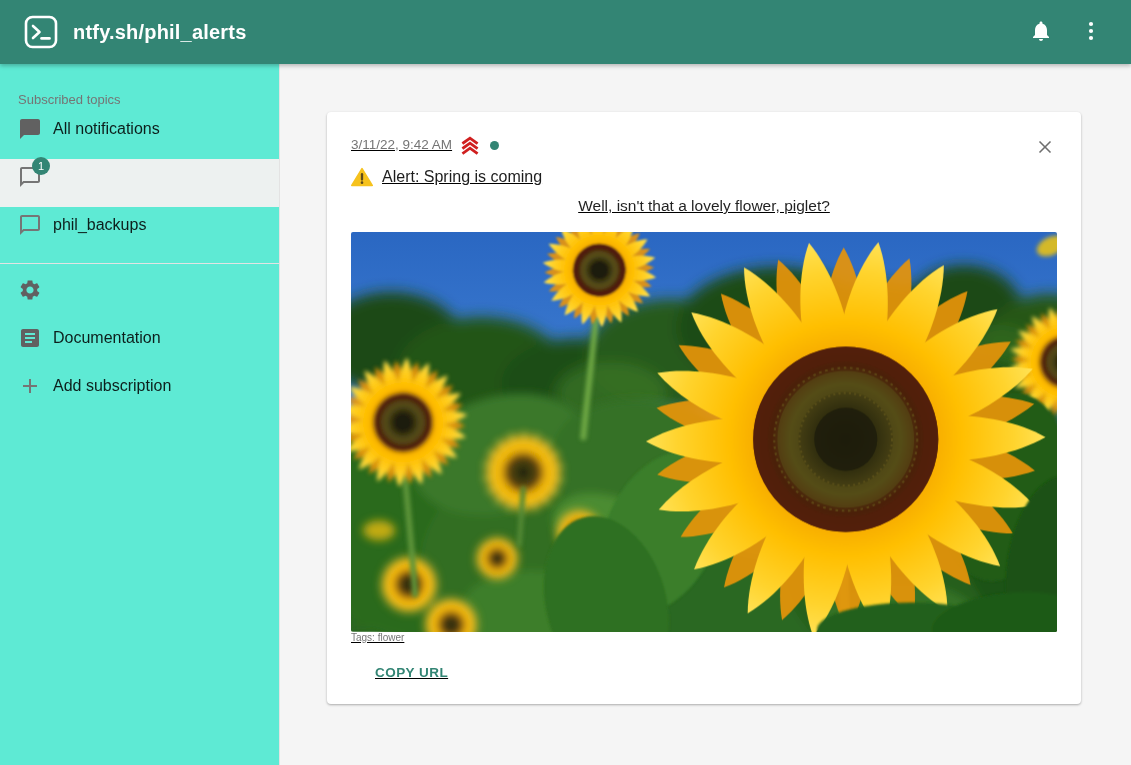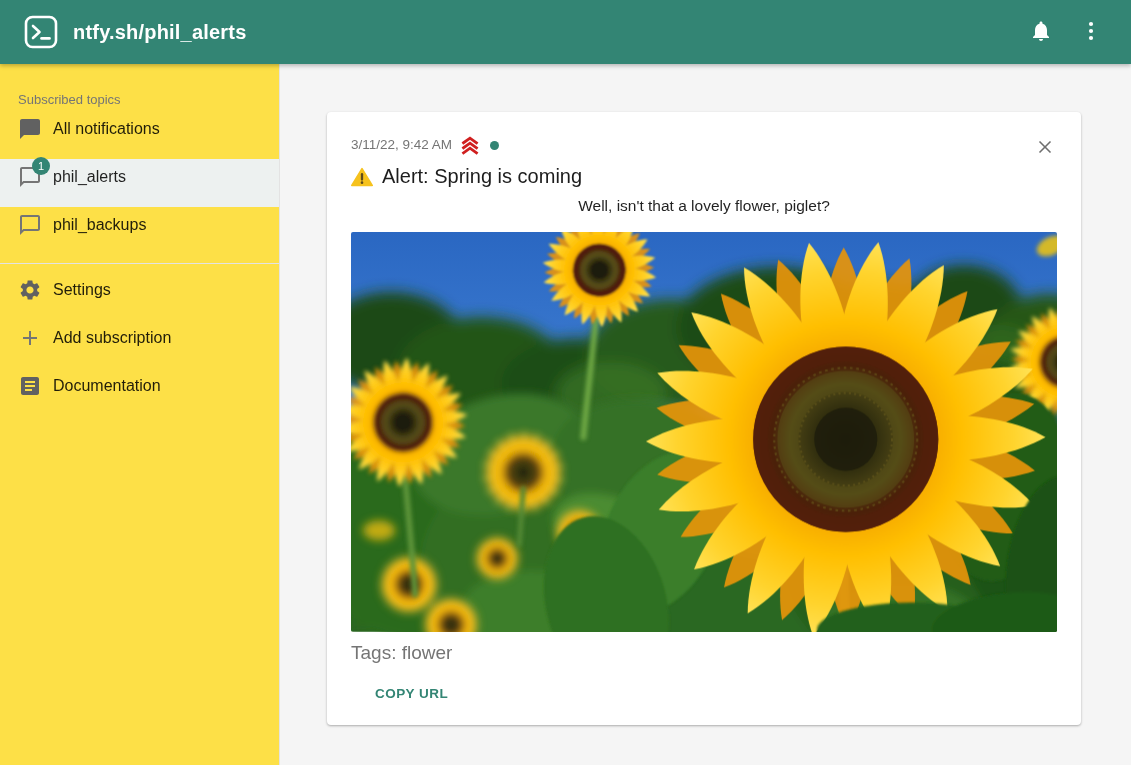--- a/index.html
+++ b/index.html
@@ -21,47 +21,47 @@
   .appbar{height:64px;flex:none;background:var(--appbar);color:#fff;display:flex;align-items:center;
     padding:0 18px 0 22px;box-shadow:0 2px 4px rgba(0,0,0,.25);position:relative;z-index:5;text-align:right;}
   .logo-btn{width:38px;height:38px;display:flex;align-items:center;justify-content:center;margin-right:13px;cursor:pointer;}
   .appbar-title{font-size:20px;font-weight:700;letter-spacing:.2px;}
   .appbar-spacer{flex:1;}
   .icon-btn{width:44px;height:44px;border:none;background:none;display:flex;align-items:center;justify-content:center;
     color:#fff;cursor:pointer;padding:0;}
 
   
   .body{flex:1;display:flex;min-height:0;}
-  .sidebar{width:280px;flex:none;background:#fde047;border-right:1px solid var(--divider);padding-top:2px;}
+  .sidebar{width:280px;flex:none;background:#5eead4;border-right:1px solid var(--divider);padding-top:2px;}
   .section-label{margin:26px 0 4px;padding:0 18px;font-size:13px;color:var(--muted);}
   .nav-item{height:48px;display:flex;align-items:center;padding:0 16px 12px 18px;font-size:16px;color:var(--ink);cursor:pointer;}
   .nav-item.selected{background:var(--selected);}
   .nav-icon{width:24px;height:24px;margin-right:11px;flex:none;position:relative;color:var(--muted);}
   .nav-icon.dark{color:#616161;}
   .nav-label{flex:1;white-space:nowrap;}
   .trailing-icon{width:24px;height:24px;flex:none;color:var(--muted);}
   .badge{position:absolute;top:-8px;right:-8px;min-width:18px;height:18px;border-radius:9px;background:var(--primary);
     color:#fff;font-size:11px;line-height:18px;text-align:center;padding:0 4px;}
   .divider{border-top:1px solid var(--divider);margin:8px 0;}
 
   .main{flex:1;background:var(--main-bg);padding:48px 50px 38px 47px;overflow:hidden;}
 
   
   .card{background:#fff;border-radius:4px;max-width:754px;position:relative;
     box-shadow:0 1px 3px rgba(0,0,0,.14),0 1px 2px rgba(0,0,0,.18);
-    padding:22px 24px 16px;}
+    padding:22px 24px 16px;text-decoration:underline;}
   .meta-row{display:flex;align-items:center;gap:5px;color:var(--muted);font-size:13.5px;line-height:20px;}
   .prio-icon{width:22px;height:22px;margin-left:2px;}
   .unread-dot{width:9px;height:9px;border-radius:50%;background:var(--primary);margin-left:4px;}
-  .note-title{display:flex;align-items:center;gap:9px;font-size:20px;color:#1d1d1d;margin-top:7px;line-height:27px;}
+  .note-title{display:flex;align-items:center;gap:9px;font-size:16px;color:#1d1d1d;margin-top:7px;line-height:27px;}
   .warn-icon{width:22px;height:20px;flex:none;}
   .note-body{font-size:15.5px;color:var(--ink);margin-top:5px;line-height:21px;text-align:center;}
   .attachment{margin-top:16px;border-radius:2px;overflow:hidden;aspect-ratio:705/399;cursor:pointer;}
   .attachment svg{display:block;width:100%;height:100%;}
-  .tags{margin-top:10px;font-size:19px;color:var(--muted);}
+  .tags{font-size:10px;color:var(--muted);}
   .actions{margin-top:14px;margin-left:-8px;display:flex;gap:10px;}
   .text-btn{border:none;background:none;color:var(--primary);font-family:inherit;font-size:13.5px;font-weight:700;
     letter-spacing:.45px;text-transform:uppercase;padding:8px;cursor:pointer;border-radius:4px;margin-left:24px;}
   .close-btn{position:absolute;top:16px;right:16px;width:40px;height:40px;border:none;background:none;
     display:flex;align-items:center;justify-content:center;color:#6f6f6f;cursor:pointer;border-radius:50%;}
 </style>
 </head>
 <body>
 
 <div class="app">
@@ -108,61 +108,59 @@
         <span class="nav-label">All notifications</span>
       </div>
 
       <div class="nav-item selected">
         <span class="nav-icon">
           <svg width="24" height="24" viewBox="0 0 24 24" fill="currentColor">
             <path d="M20 2H4c-1.1 0-1.99.9-1.99 2L2 22l4-4h14c1.1 0 2-.9 2-2V4c0-1.1-.9-2-2-2zm0 14H5.17L4 17.17V4h16v12z"></path>
           </svg>
           <span class="badge">1</span>
         </span>
-        <span class="nav-label">phil_alerts</span>
       </div>
 
       <div class="nav-item">
         <span class="nav-icon">
           <svg width="24" height="24" viewBox="0 0 24 24" fill="currentColor">
             <path d="M20 2H4c-1.1 0-1.99.9-1.99 2L2 22l4-4h14c1.1 0 2-.9 2-2V4c0-1.1-.9-2-2-2zm0 14H5.17L4 17.17V4h16v12z"></path>
           </svg>
         </span>
         <span class="nav-label">phil_backups</span>
       </div>
 
 
       <div class="divider"></div>
 
       <div class="nav-item">
         <span class="nav-icon dark">
           <svg width="24" height="24" viewBox="0 0 24 24" fill="currentColor">
             <path d="M19.14 12.94c.04-.3.06-.61.06-.94 0-.32-.02-.64-.07-.94l2.03-1.58c.18-.14.23-.41.12-.61l-1.92-3.32c-.12-.22-.37-.29-.59-.22l-2.39.96c-.5-.38-1.03-.7-1.62-.94l-.36-2.54c-.04-.24-.24-.41-.48-.41h-3.84c-.24 0-.43.17-.47.41l-.36 2.54c-.59.24-1.13.57-1.62.94l-2.39-.96c-.22-.08-.47 0-.59.22L2.74 8.87c-.12.21-.08.47.12.61l2.03 1.58c-.05.3-.09.63-.09.94s.02.64.07.94l-2.03 1.58c-.18.14-.23.41-.12.61l1.92 3.32c.12.22.37.29.59.22l2.39-.96c.5.38 1.03.7 1.62.94l.36 2.54c.05.24.24.41.48.41h3.84c.24 0 .44-.17.47-.41l.36-2.54c.59-.24 1.13-.56 1.62-.94l2.39.96c.22.08.47 0 .59-.22l1.92-3.32c.12-.22.07-.47-.12-.61l-2.01-1.58zM12 15.6c-1.98 0-3.6-1.62-3.6-3.6s1.62-3.6 3.6-3.6 3.6 1.62 3.6 3.6-1.62 3.6-3.6 3.6z"></path>
           </svg>
         </span>
-        <span class="nav-label">Settings</span>
+      </div>
+
+      <div class="nav-item">
+        <span class="nav-icon dark">
+          <svg width="24" height="24" viewBox="0 0 24 24" fill="currentColor">
+            <path d="M19 3H5c-1.1 0-2 .9-2 2v14c0 1.1.9 2 2 2h14c1.1 0 2-.9 2-2V5c0-1.1-.9-2-2-2zm-5 14H7v-2h7v2zm3-4H7v-2h10v2zm0-4H7V7h10v2z"></path>
+          </svg>
+        </span>
+        <span class="nav-label">Documentation</span>
       </div>
 
       <div class="nav-item">
         <span class="nav-icon">
           <svg width="24" height="24" viewBox="0 0 24 24" fill="none" stroke="currentColor" stroke-width="2">
             <line x1="12" y1="5" x2="12" y2="19"></line>
               <line x1="5" y1="12" x2="19" y2="12"></line>
           </svg>
         </span>
         <span class="nav-label">Add subscription</span>
-      </div>
-
-      <div class="nav-item">
-        <span class="nav-icon dark">
-          <svg width="24" height="24" viewBox="0 0 24 24" fill="currentColor">
-            <path d="M19 3H5c-1.1 0-2 .9-2 2v14c0 1.1.9 2 2 2h14c1.1 0 2-.9 2-2V5c0-1.1-.9-2-2-2zm-5 14H7v-2h7v2zm3-4H7v-2h10v2zm0-4H7V7h10v2z"></path>
-          </svg>
-        </span>
-        <span class="nav-label">Documentation</span>
       </div>
     </nav>
 
     <main class="main">
       <section class="card">
 
         <button class="close-btn">
           <span>
             <svg width="22" height="22" viewBox="0 0 24 24" fill="none" stroke="currentColor" stroke-width="1.8">
               <line x1="6" y1="6" x2="18" y2="18"></line>

